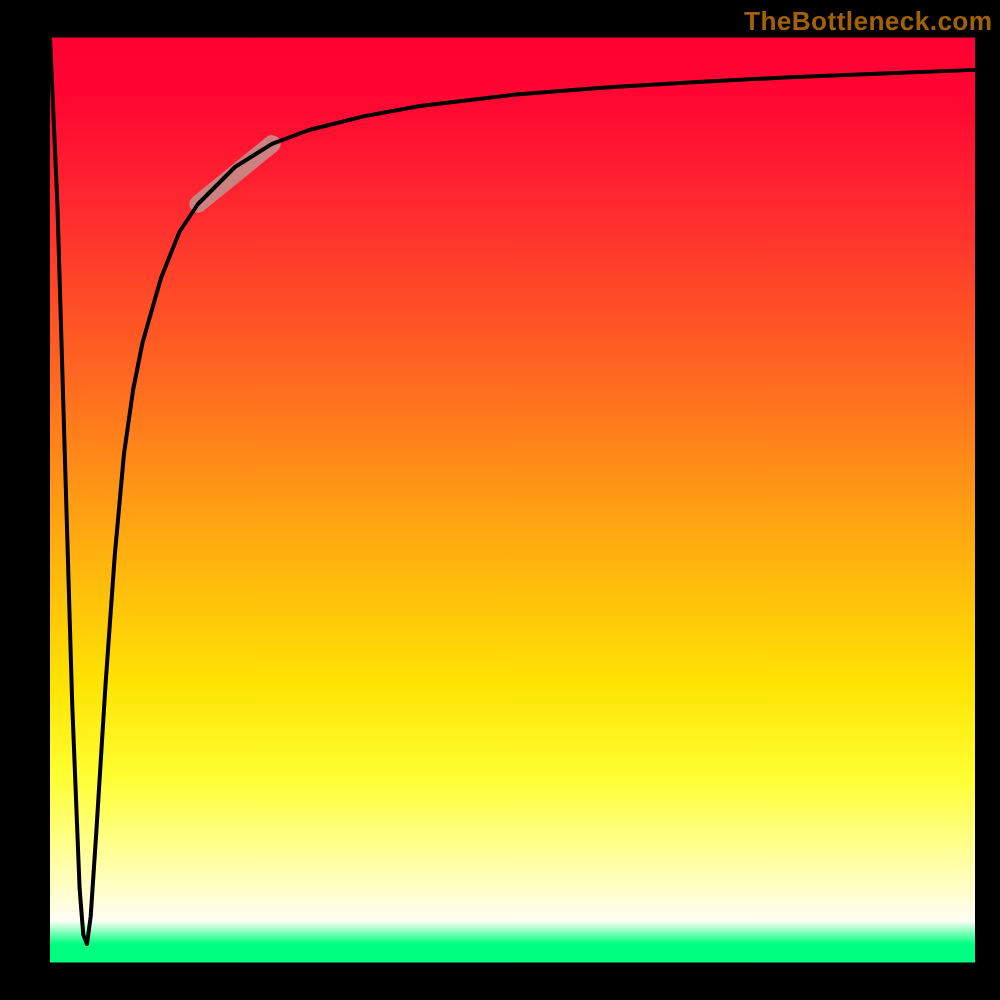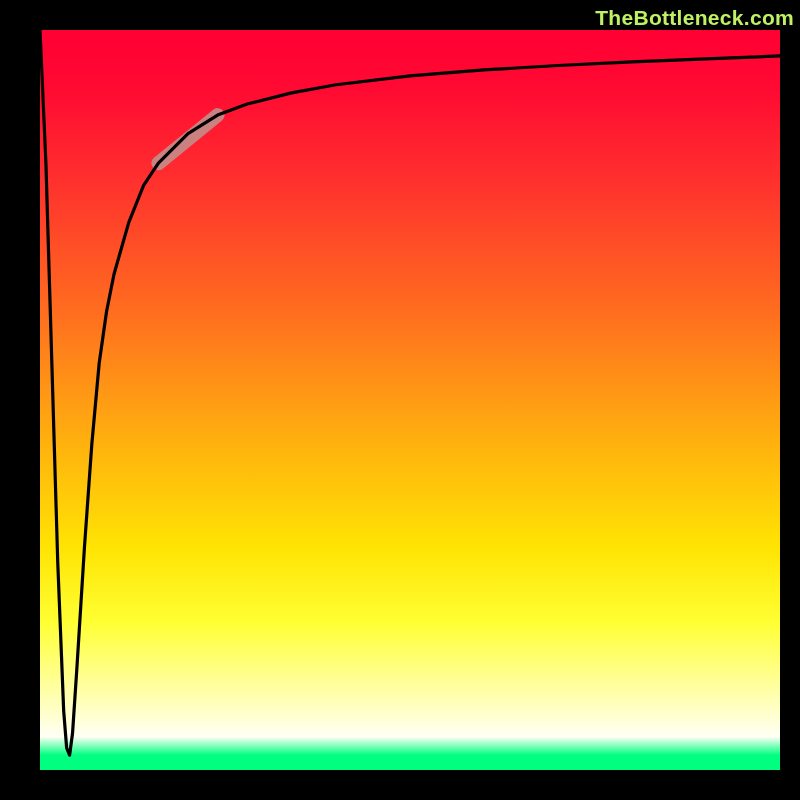--- a/index.html
+++ b/index.html
@@ -51,21 +51,21 @@
     left: 0;
     top: 0;
     width: 100%;
     height: 100%;
     overflow: visible;
   }
   .watermark {
     position: absolute;
     top: 6px;
     right: 6px;
-    color: #bef264;
+    color: #a16207;
     font-size: 21px;
     font-weight: 600;
     letter-spacing: 0.3px;
     user-select: none;
   }
 </style>
 </head>
 <body>
 
 <div class="frame">

